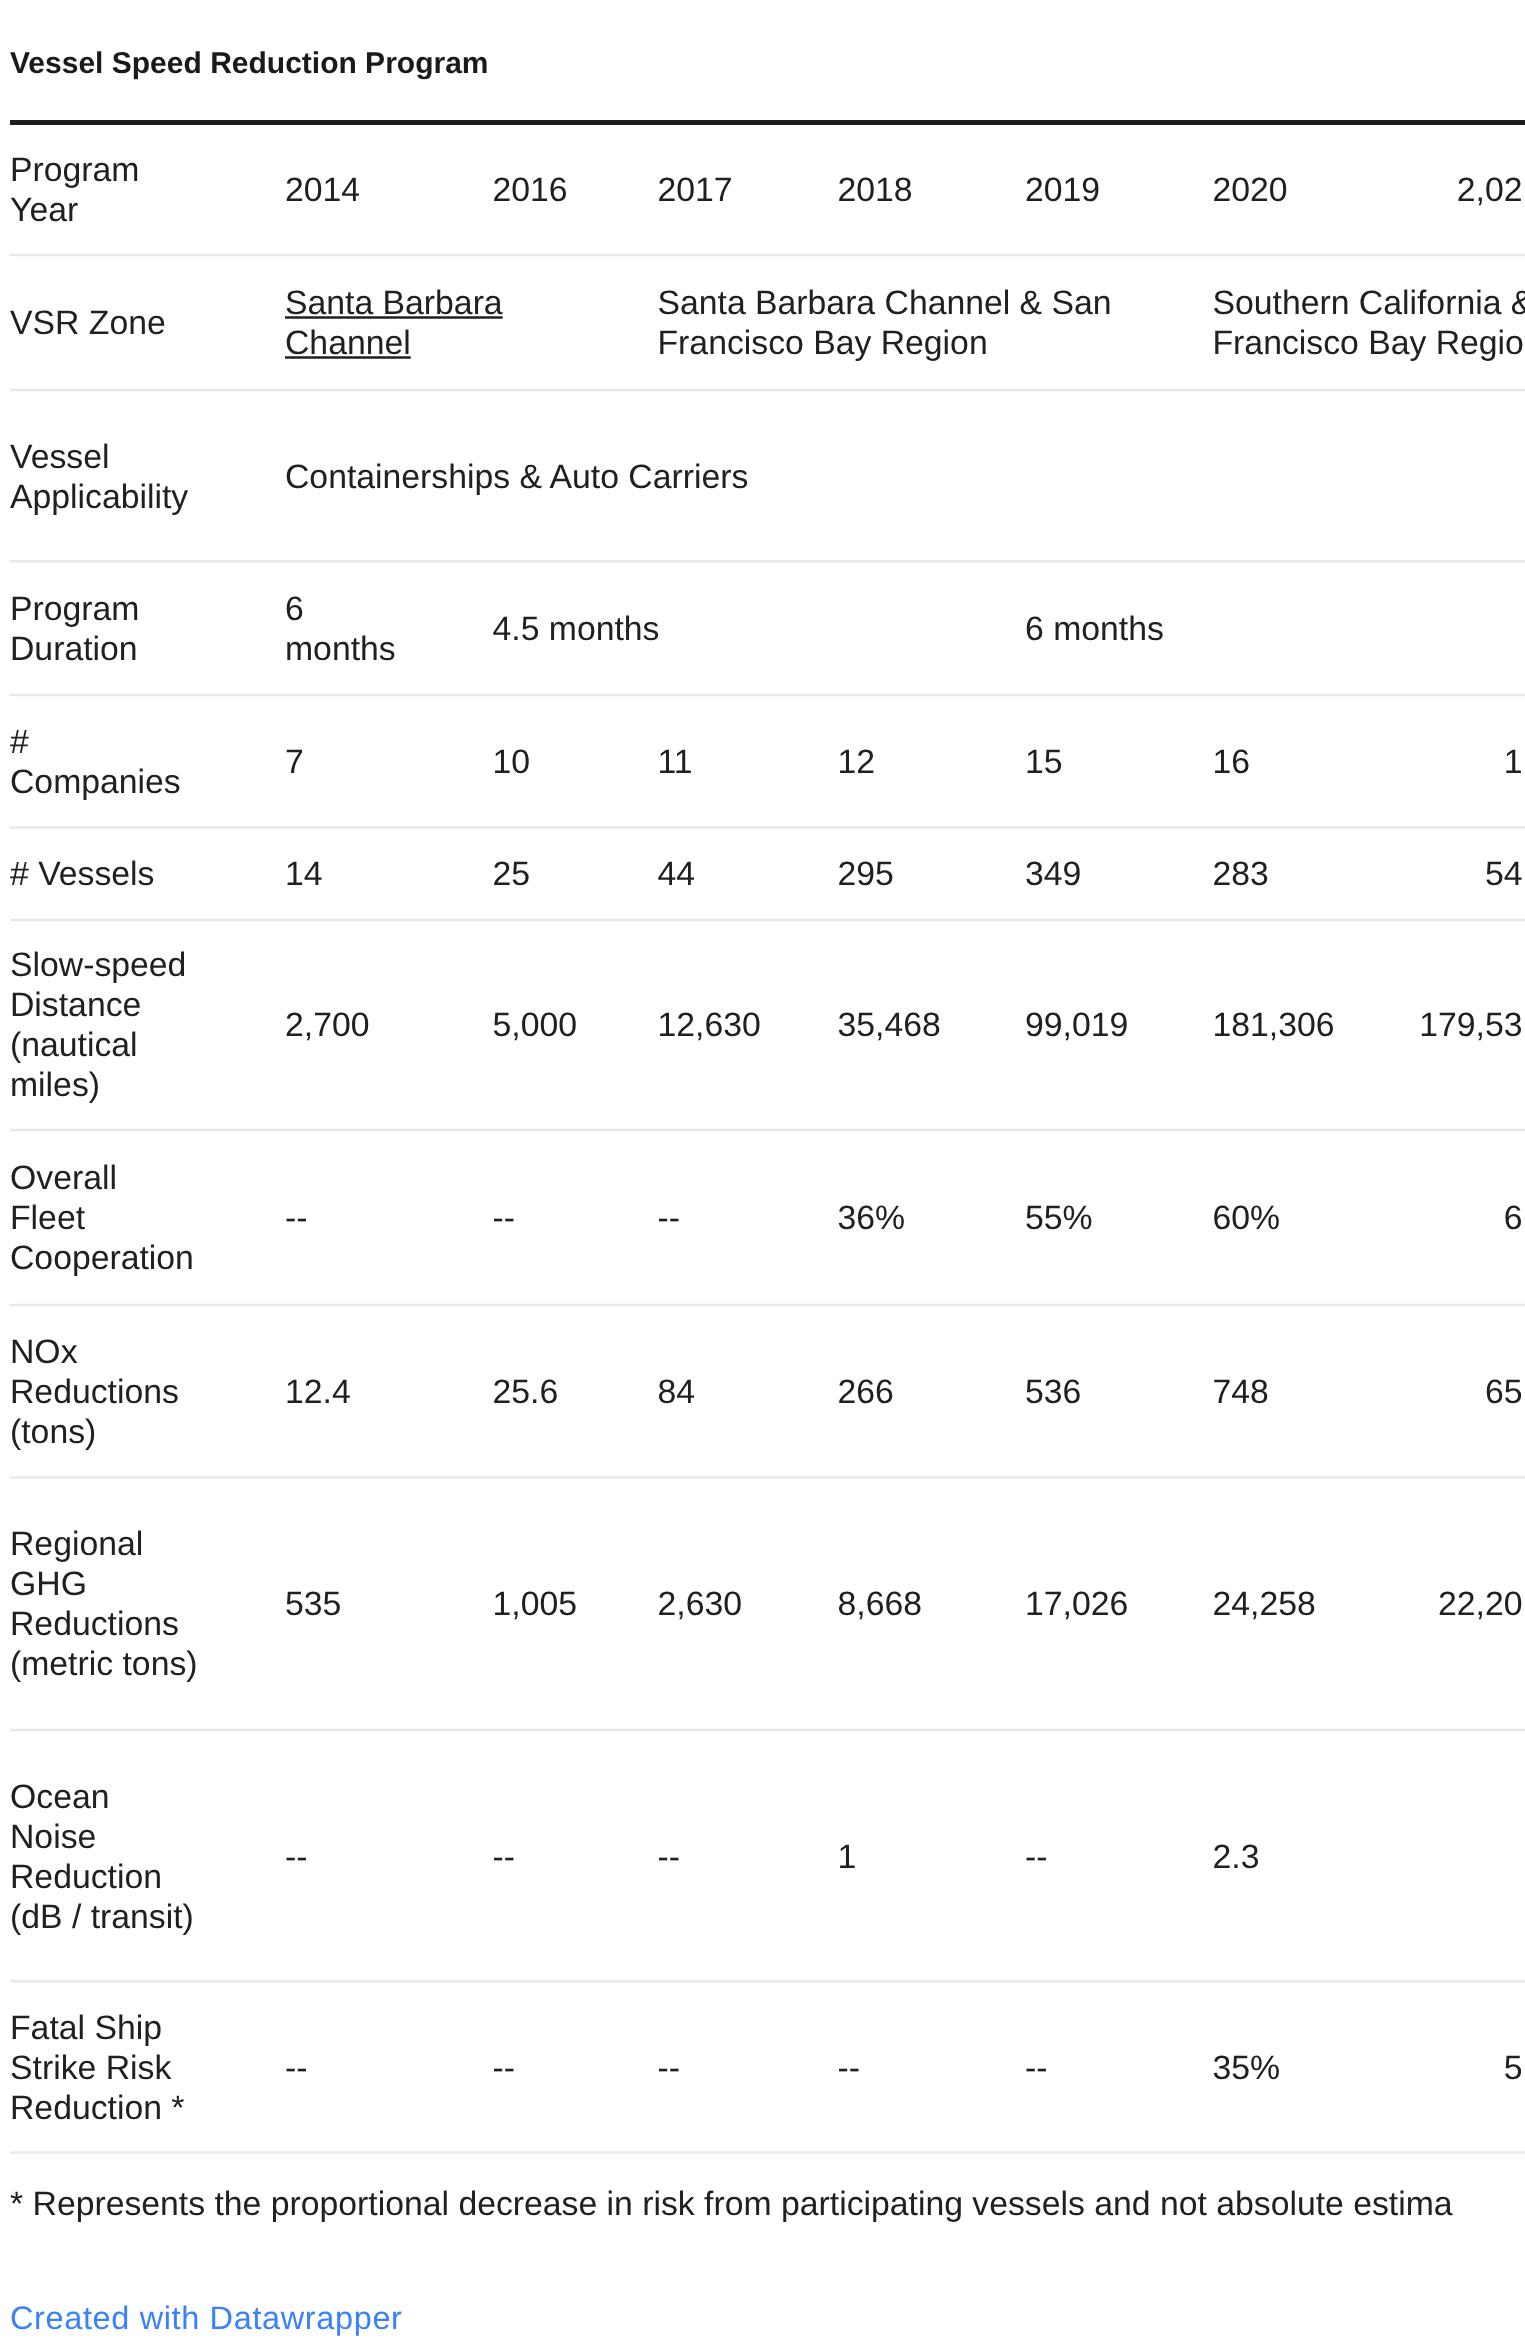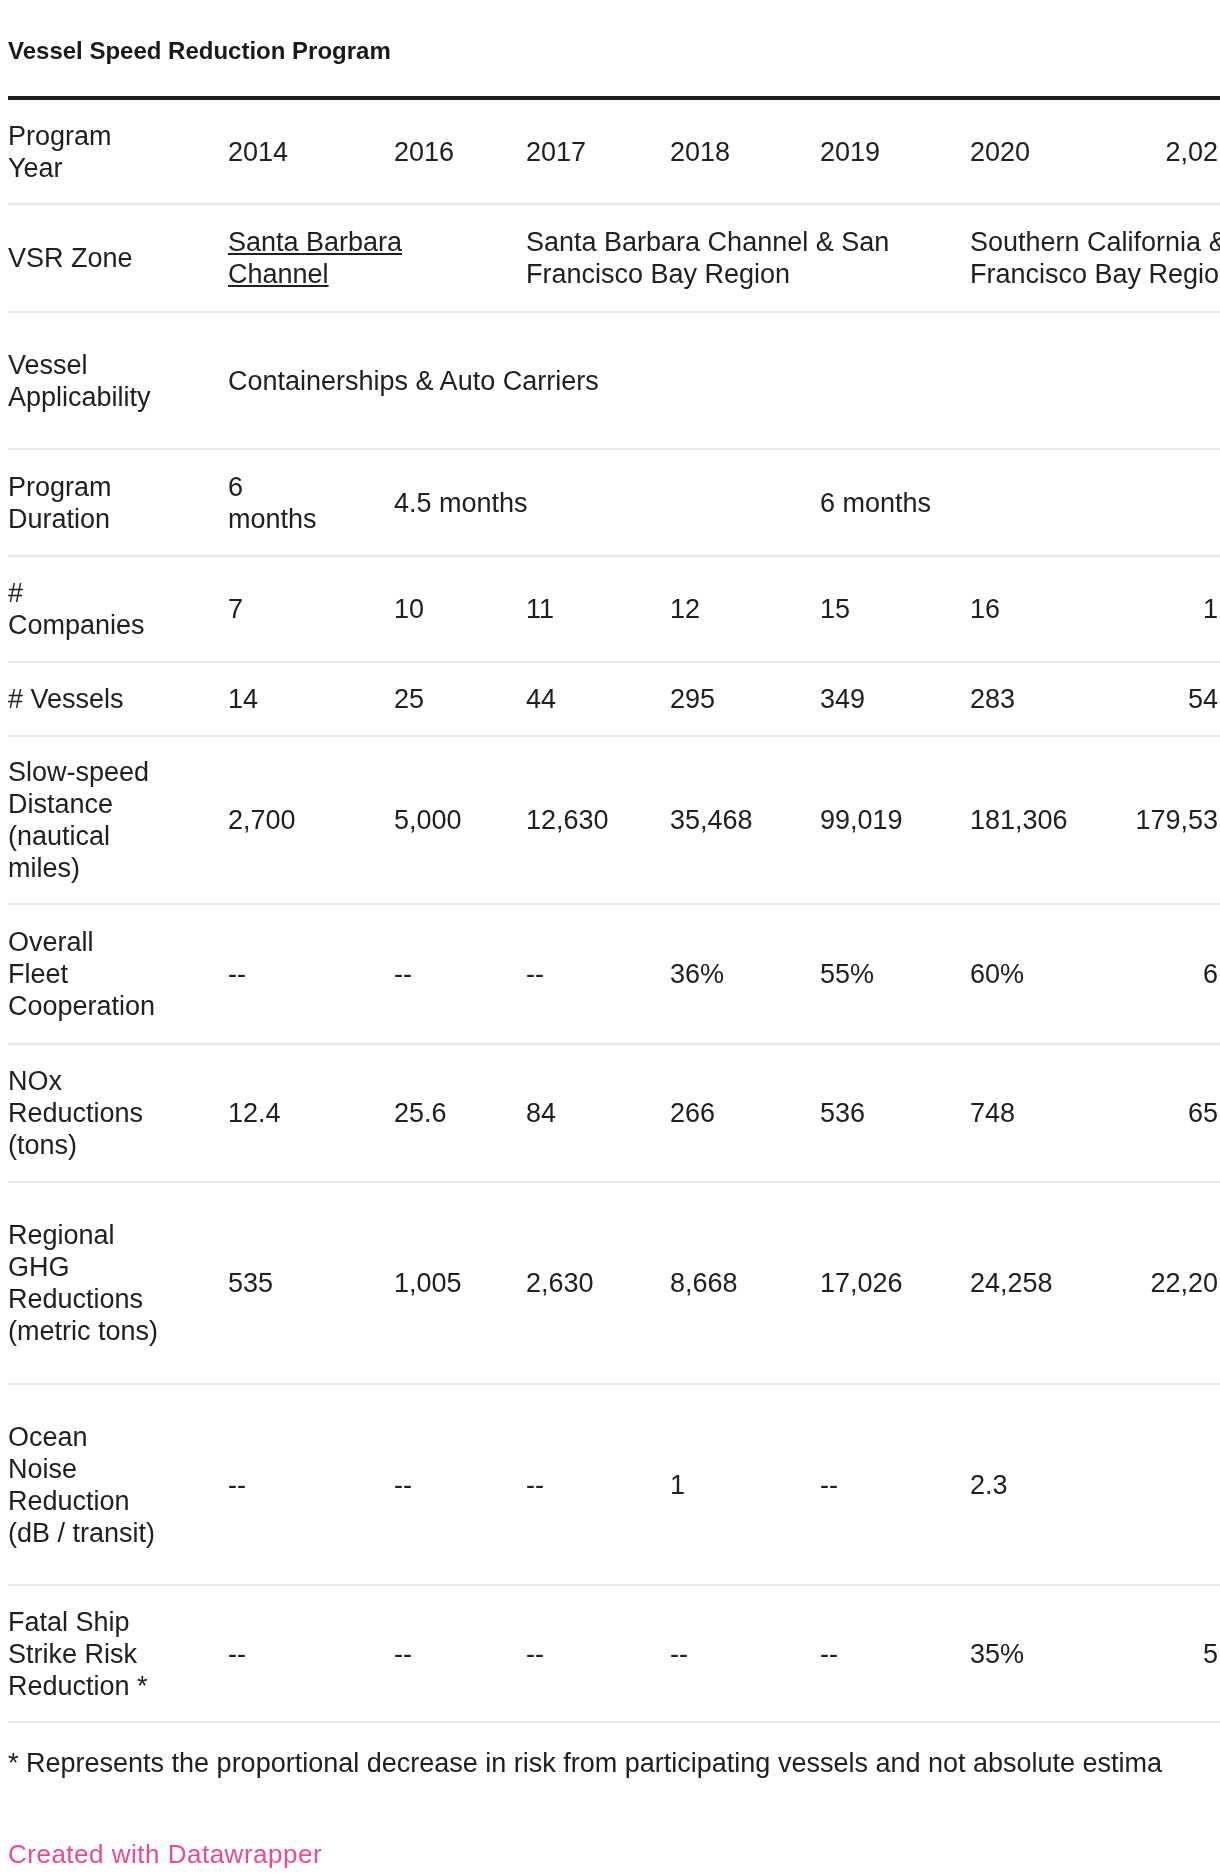--- a/index.html
+++ b/index.html
@@ -32,21 +32,21 @@
   .s7 { grid-column: span 7; }
   .narrow  { display: inline-block; max-width: 100px; }
   .zone1w  { display: inline-block; max-width: 215px; text-decoration: underline; }
   .footnote {
     margin: 24px 0 6px 8px;
     font-size: 27px; line-height: 32px; white-space: nowrap; color: #202020;
   }
   .byline {
     display: inline-block; margin: 54px 0 0 8px;
     font-size: 26px; line-height: 30px; letter-spacing: 0.5px;
-    color: #ec4899; text-decoration: none; cursor: pointer;
+    color: #3b82f6; text-decoration: none; cursor: pointer;
   }
 </style>
 </head>
 <body>
 
 <div>
 
   <h1 class="title">Vessel Speed Reduction Program</h1>
   <div class="rule"></div>
 

